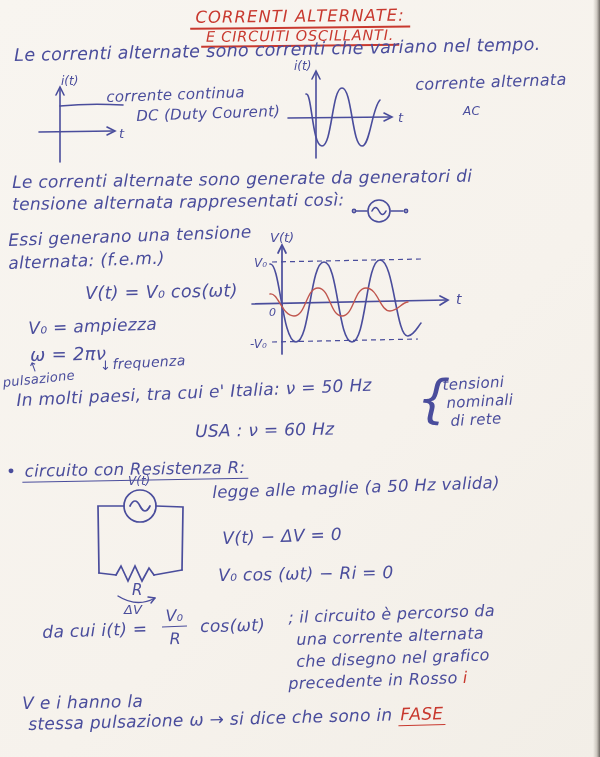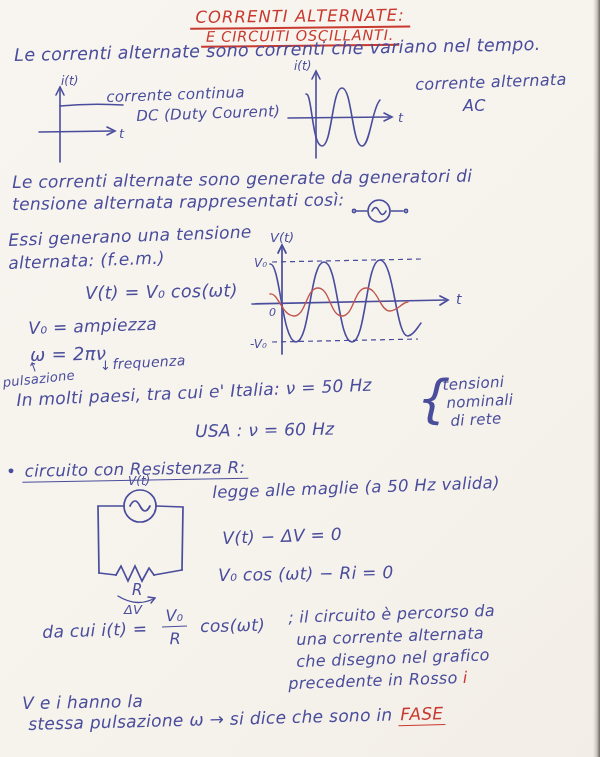--- a/index.html
+++ b/index.html
@@ -54,21 +54,21 @@
       <path d="M30,96 L30,10"></path>
       <path d="M26,17 L30,9 L34,17"></path>
       <path d="M2,56 L104,55"></path>
       <path d="M98,51 L106,55 L98,59"></path>
       <path d="M20,32 C26,30 26,84 36,84 C46,84 46,26 56,26 C66,26 66,84 76,84 C84,84 86,46 94,38"></path>
     </g>
     <text x="8" y="8" font-size="12">i(t)</text>
     <text x="112" y="60" font-size="13">t</text>
   </svg>
   <div class="hand" style="left:415px;top:75px;font-size:16px;transform:rotate(-2deg);">corrente alternata</div>
-  <div class="hand" style="left:463px;top:96px;font-size:16px;">AC</div>
+  <div class="hand" style="left:463px;top:104px;font-size:12px;">AC</div>
 
   <div class="hand" style="left:12px;top:172px;font-size:17px;transform:rotate(-.8deg);">Le correnti alternate sono generate da generatori di</div>
   <div class="hand" style="left:12px;top:194px;font-size:17px;transform:rotate(-.8deg);">tensione alternata rappresentati così:</div>
   <svg style="left:350px;top:197px;" width="62" height="28" viewBox="0 0 62 28">
     <g stroke="#4a4d9c" stroke-width="1.6" fill="none" stroke-linecap="round">
       <circle cx="4" cy="14" r="1.6"></circle>
       <path d="M6,14 L17,14"></path>
       <circle cx="29" cy="14" r="11"></circle>
       <path d="M22,14 Q25.5,7 29,14 Q32.5,21 36,14"></path>
       <path d="M41,14 L53,14"></path>

